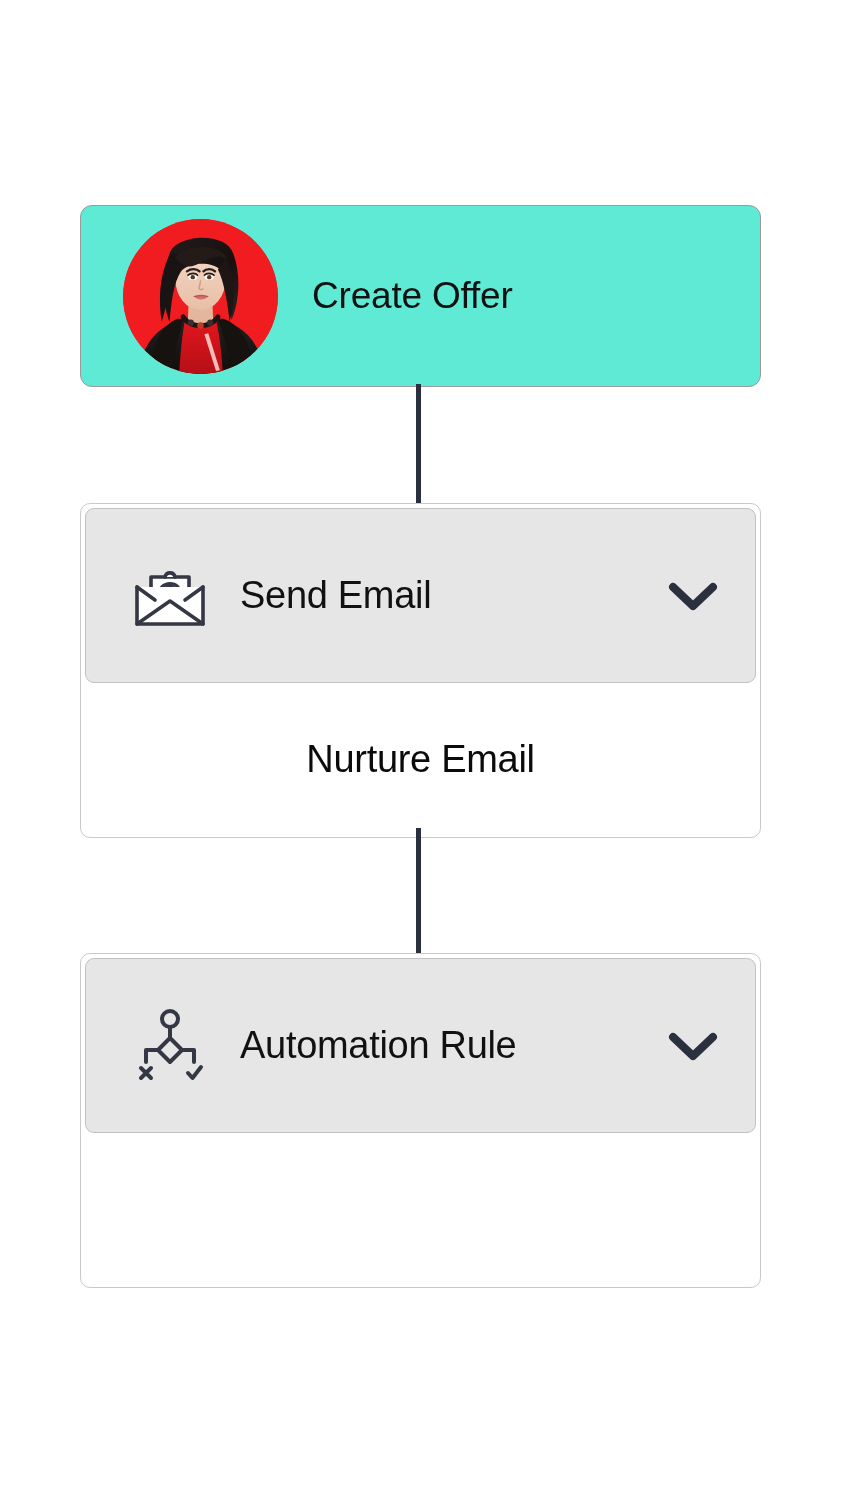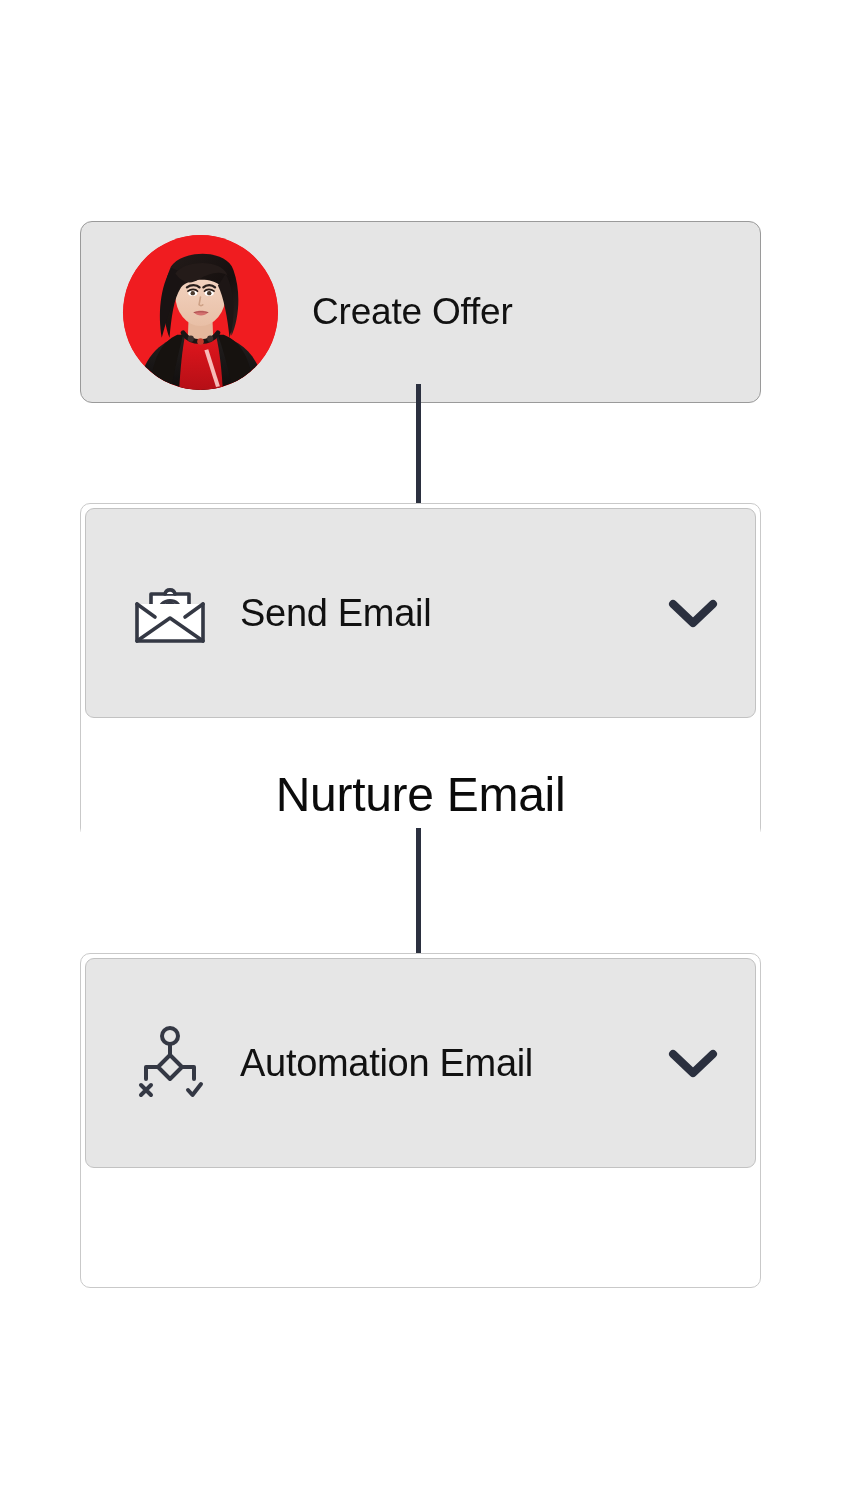--- a/index.html
+++ b/index.html
@@ -41,27 +41,26 @@
     width: 681px;
     background: #ffffff;
     border: 1px solid #b9b9b9;
     border-radius: 10px;
   }
 
   
   #node-offer {
     top: 205px;
     height: 182px;
-    background: #e5e5e5;
+    background: #5eead4;
     border: 1px solid #9a9a9a;
     border-radius: 12px;
     display: flex;
     align-items: center;
     padding-left: 42px;
-    margin-top: 16px;
   }
   .avatar {
     width: 155px;
     height: 155px;
     border-radius: 50%;
     overflow: hidden;
     flex: 0 0 auto;
     background: #f01c20;
     position: relative;
   }
@@ -82,21 +81,21 @@
     width: 681px;
     border: 1px solid #c9c9c9;
     border-radius: 10px;
     background: #ffffff;
   }
   #node-email { top: 503px; height: 335px; }
   #node-rule  { top: 953px; height: 335px; }
 
   .node-header {
     position: relative;
-    height: 210px;
+    height: 175px;
     margin: 4px 4px 0 4px;
     background: #e6e6e6;
     border: 1px solid #c2c2c2;
     border-radius: 9px;
     display: flex;
     align-items: center;
     padding: 0 26px 0 42px;
   }
   .node-icon {
     flex: 0 0 auto;
@@ -127,21 +126,21 @@
 
   .node-body {
     height: 152px;
     display: flex;
     align-items: center;
     justify-content: center;
     background: #ffffff;
     border-radius: 0 0 9px 9px;
   }
   .node-body-label {
-    font-size: 48px;
+    font-size: 38px;
     color: #0b0b0b;
     letter-spacing: -0.3px;
     white-space: nowrap;
   }
 </style>
 </head>
 <body>
 
 <div id="flow-canvas">
 
@@ -279,21 +278,21 @@
 
           <path d="M26 42 H14 V54"></path>
 
           <path d="M50 42 H62 V54"></path>
 
           <path d="M9 60 L19 70 M19 60 L9 70" stroke-width="4"></path>
 
           <path d="M56 65 L60.5 70 L69 59" stroke-width="4"></path>
         </svg>
       </div>
-      <div class="node-title">Automation Email</div>
+      <div class="node-title">Automation Rule</div>
       <div class="chevron">
         <svg width="52" height="34" viewBox="0 0 52 34" xmlns="http://www.w3.org/2000/svg" fill="none" stroke="#2b303f" stroke-width="8" stroke-linecap="round" stroke-linejoin="round">
           <path d="M6 8 L26 27 L46 8"></path>
         </svg>
       </div>
     </div>
 
   </div>
 
 </div>

